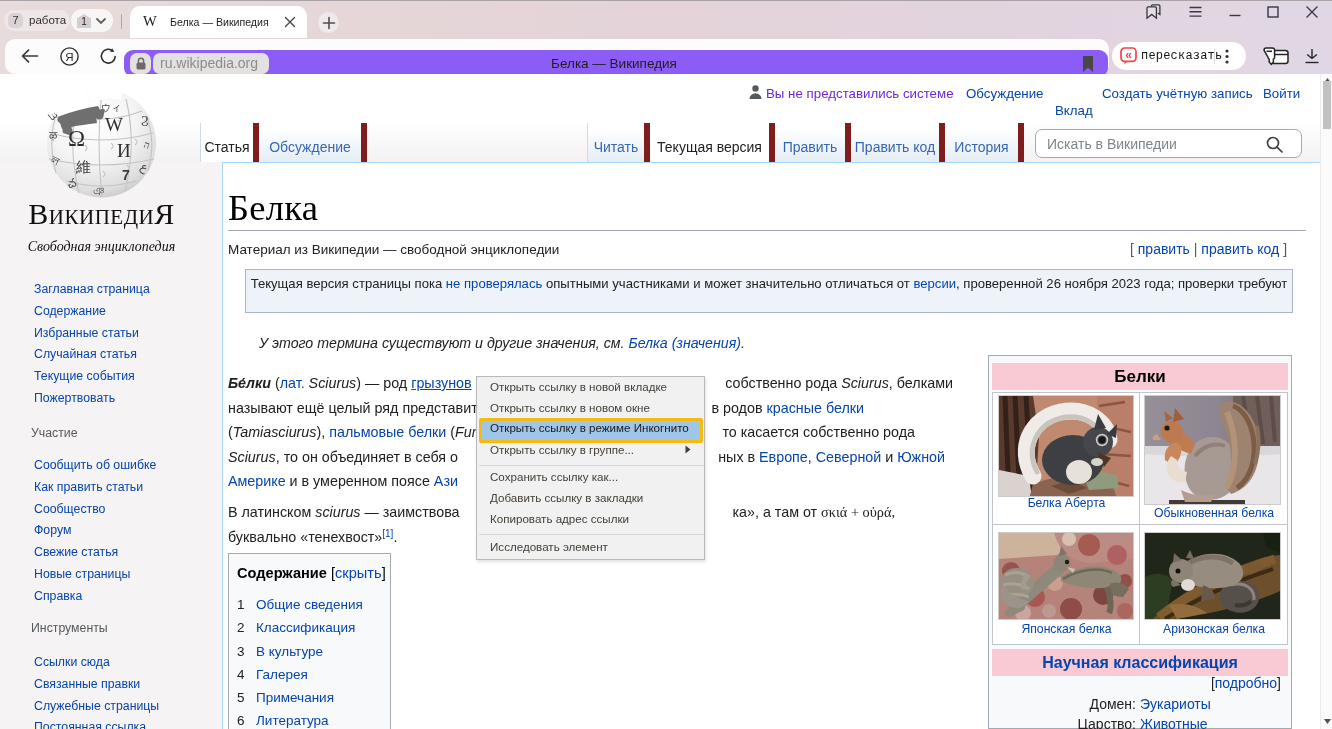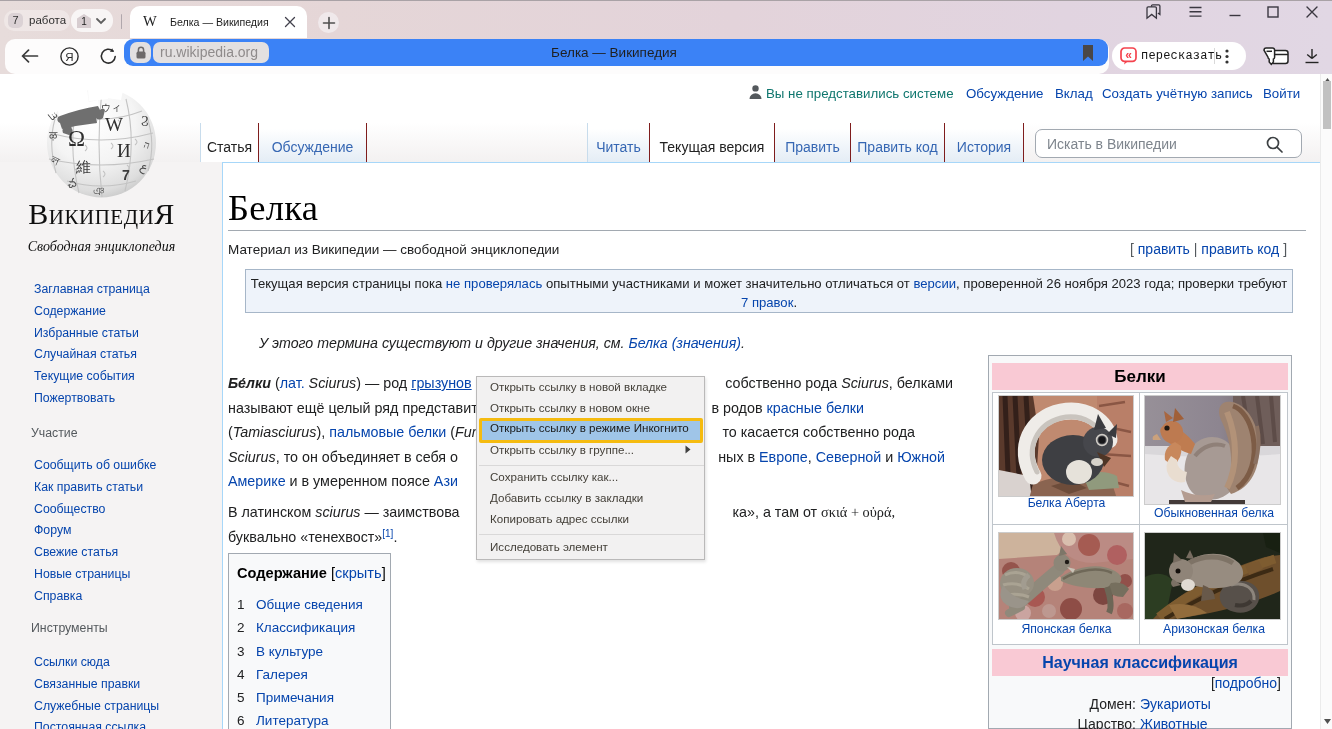--- a/index.html
+++ b/index.html
@@ -25,43 +25,43 @@
   .vsep { position:absolute; left:120.5px; top:14px; width:1.5px; height:15px; background:#b0a7ac; border-radius:1px; }
 
   
   #tab { position:absolute; left:130px; top:6px; width:177px; height:32px; background:#fff; border-radius:10px 10px 0 0; }
   #tab .w { position:absolute; left:13px; top:7px; font-family:"Liberation Serif",serif; font-size:14.5px; color:#202122; }
   #tab .t { position:absolute; left:40px; top:10px; font-size:10.6px; color:#1d1d1d; }
   #plus { position:absolute; left:316.5px; top:11px; width:24px; height:24px; }
 
   
   #toolbar { position:absolute; left:5px; top:39px; width:1104px; height:35px; background:#fdfcfc; border-radius:10px; }
-  #omni { position:absolute; left:119px; top:0; width:984px; height:27px; background:#3b82f6; border-radius:9px; }
+  #omni { position:absolute; left:119px; top:11px; width:984px; height:27px; background:#8b5cf6; border-radius:9px; }
   #lockbadge { position:absolute; left:6px; top:3px; width:21px; height:21px; background:#e3e0e0; border-radius:7px; }
   #urlchip { position:absolute; left:29px; top:3px; width:116px; height:21px; background:#e3e0e0; border-radius:7px; color:#8f8b8b; font-size:14px; line-height:21px; padding-left:7px; }
   #pagetitle { position:absolute; left:-2px; width:100%; top:6px; text-align:center; font-size:13.5px; color:#1f1f1f; }
   #retell { position:absolute; left:1112px; top:42px; width:134px; height:28px; background:#fff; border-radius:14px; }
   #retell .txt { position:absolute; left:29px; top:7px; font-size:12px; letter-spacing:0.2px; color:#141414;font-family:Liberation Mono, monospace; }
   #retell .div { position:absolute; left:102px; top:6px; width:1px; height:16px; background:#d9d9d9; }
 
   
   #page { position:absolute; left:0; top:74px; width:1320px; height:655px; background:#f5f3f3; }
   #pagebase { position:absolute; left:0; top:0; width:1320px; height:88px; background:linear-gradient(#ffffff 55%, #f3f1f1 100%); }
   #contentbox { position:absolute; left:222px; top:88px; width:1098px; height:567px; background:#fff; border-left:1px solid #a7d7f9; border-top:1px solid #a7d7f9; }
   #sidebar-bg { position:absolute; left:0; top:88px; width:222px; height:567px; background:#f5f3f3; }
 
   a, .blue { color:#0645ad; text-decoration:none; }
-  .grey { color:#0f766e; }
+  .grey { color:#6d28d9; }
 
   
   #personal { position:absolute; left:0; top:11px; width:1320px; font-size:13.3px; }
   #personal span { position:absolute; white-space:nowrap; }
 
   
-  .vtab { position:absolute; top:49px; height:39px; background:linear-gradient(#ffffff 15%, #f0f5fa 60%, #e4edf5 100%); border-right:1px solid #7f1d1d; font-size:14px; text-align:center; color:#3667b3; line-height:49px; white-space:nowrap; }
+  .vtab { position:absolute; top:49px; height:39px; background:linear-gradient(#ffffff 15%, #f0f5fa 60%, #e4edf5 100%); border-right:6px solid #7f1d1d; font-size:14px; text-align:center; color:#3667b3; line-height:49px; white-space:nowrap; }
   .vtab.first { border-left:1px solid #c8dcec; }
   .vtab.on { background:#fff; color:#222; }
   #searchbox { position:absolute; left:1035px; top:55px; width:267px; height:29px; background:#fff; border:1px solid #a2a9b1; border-radius:7px; }
   #searchbox .ph { position:absolute; left:11px; top:6px; font-size:14px; color:#7e858d; }
 
   
   #wordmark { position:absolute; left:0; top:122.5px; width:203px; text-align:center; font-family:"Liberation Serif",serif; font-variant:small-caps; font-size:30px; color:#0f0f0f; letter-spacing:0.5px;}
   #tagline { position:absolute; left:0; top:154.5px; width:203px; text-align:center; font-family:"Liberation Serif",serif; font-style:italic; font-size:14px; color:#0f0f0f;margin-top:10px; }
   .snav { position:absolute; left:34px; font-size:12.3px; white-space:nowrap; }
   .snav div { height:21.8px; }
@@ -206,21 +206,21 @@
     <div id="sidebar-bg"></div>
     <div id="contentbox"></div>
 
     <div id="personal">
       <svg class="abs" style="left:749px;top:0px" width="13" height="14" viewBox="0 0 13 14">
           <circle cx="6.5" cy="3.4" r="3.2" fill="#54595d"></circle>
           <path d="M0.5 14 a6 5.8 0 0 1 12 0 z" fill="#54595d"></path>
         </svg>
       <span class="grey" style="left:766px;top:1px">Вы не представились системе</span>
       <span class="blue" style="left:966px;top:1px">Обсуждение</span>
-      <span class="blue" style="left:1055px;top:1px">Вклад</span>
+      <span class="blue" style="left:1055px;top:18px">Вклад</span>
       <span class="blue" style="left:1102px;top:1px">Создать учётную запись</span>
       <span class="blue" style="left:1263px;top:1px">Войти</span>
     </div>
 
     <div class="vtab on first" style="left:200px;width:59px;">Статья</div>
     <div class="vtab" style="left:259px;width:108px;">Обсуждение</div>
     <div class="vtab first" style="left:587px;width:63px;">Читать</div>
     <div class="vtab on" style="left:650px;width:125px;">Текущая версия</div>
     <div class="vtab" style="left:775px;width:76px;">Править</div>
     <div class="vtab" style="left:851px;width:94px;">Править код</div>
@@ -304,21 +304,20 @@
       <div><span class="blue">Служебные страницы</span></div>
       <div><span class="blue">Постоянная ссылка</span></div>
     </div>
 
     <div id="h1">Белка</div>
     <div id="h1line"></div>
     <div id="sitesub">Материал из Википедии — свободной энциклопедии</div>
     <div id="editsec">[ <span class="blue">править</span> <span style="color:#54595d">|</span> <span class="blue">править код</span> ]</div>
     <div id="notice">
       <div style="position:absolute;left:0;top:6px;width:100%;text-align:center;white-space:nowrap">Текущая версия страницы пока <span class="blue">не проверялась</span> опытными участниками и может значительно отличаться от <span class="blue">версии</span>, проверенной 26 ноября 2023 года; проверки требуют</div>
-      <div style="position:absolute;left:0;top:24.5px;width:100%;text-align:center"><span class="blue">7 правок</span>.</div>
     </div>
     <div id="hatnote">У этого термина существуют и другие значения, см. <span class="blue">Белка (значения)</span>.</div>
 
     <div class="pline" style="left:228px;top:301px"><b>Бе́лки</b> (<span class="blue">лат.</span> <i>Sciurus</i>) — род <span class="blue" style="text-decoration:underline">грызунов</span> семейства беличьих</div>
     <div class="pline" style="left:228px;top:325.5px">называют ещё целый ряд представителей семейства</div>
     <div class="pline" style="left:228px;top:350px">(<i>Tamiasciurus</i>), <span class="blue">пальмовые белки</span> (<i>Funa</i></div>
     <div class="pline" style="left:228px;top:374.5px"><i>Sciurus</i>, то он объединяет в себя о</div>
     <div class="pline" style="left:228px;top:399px"><span class="blue">Америке</span> и в умеренном поясе <span class="blue">Ази</span></div>
 
     <div class="pline" style="right:367px;top:301px">собственно рода <i>Sciurus</i>, белками</div>

